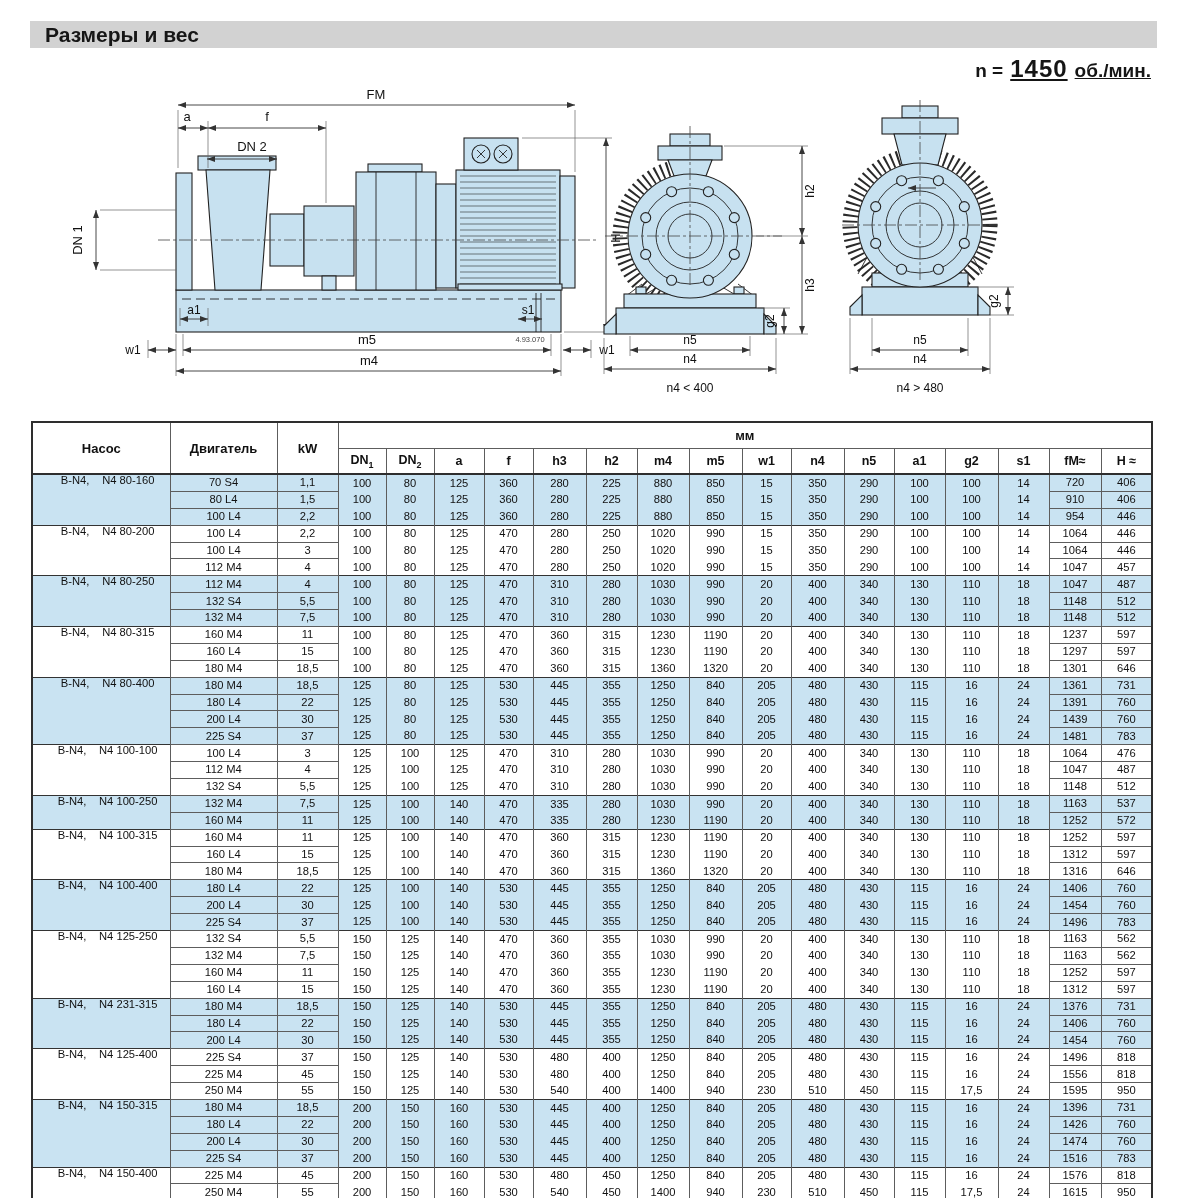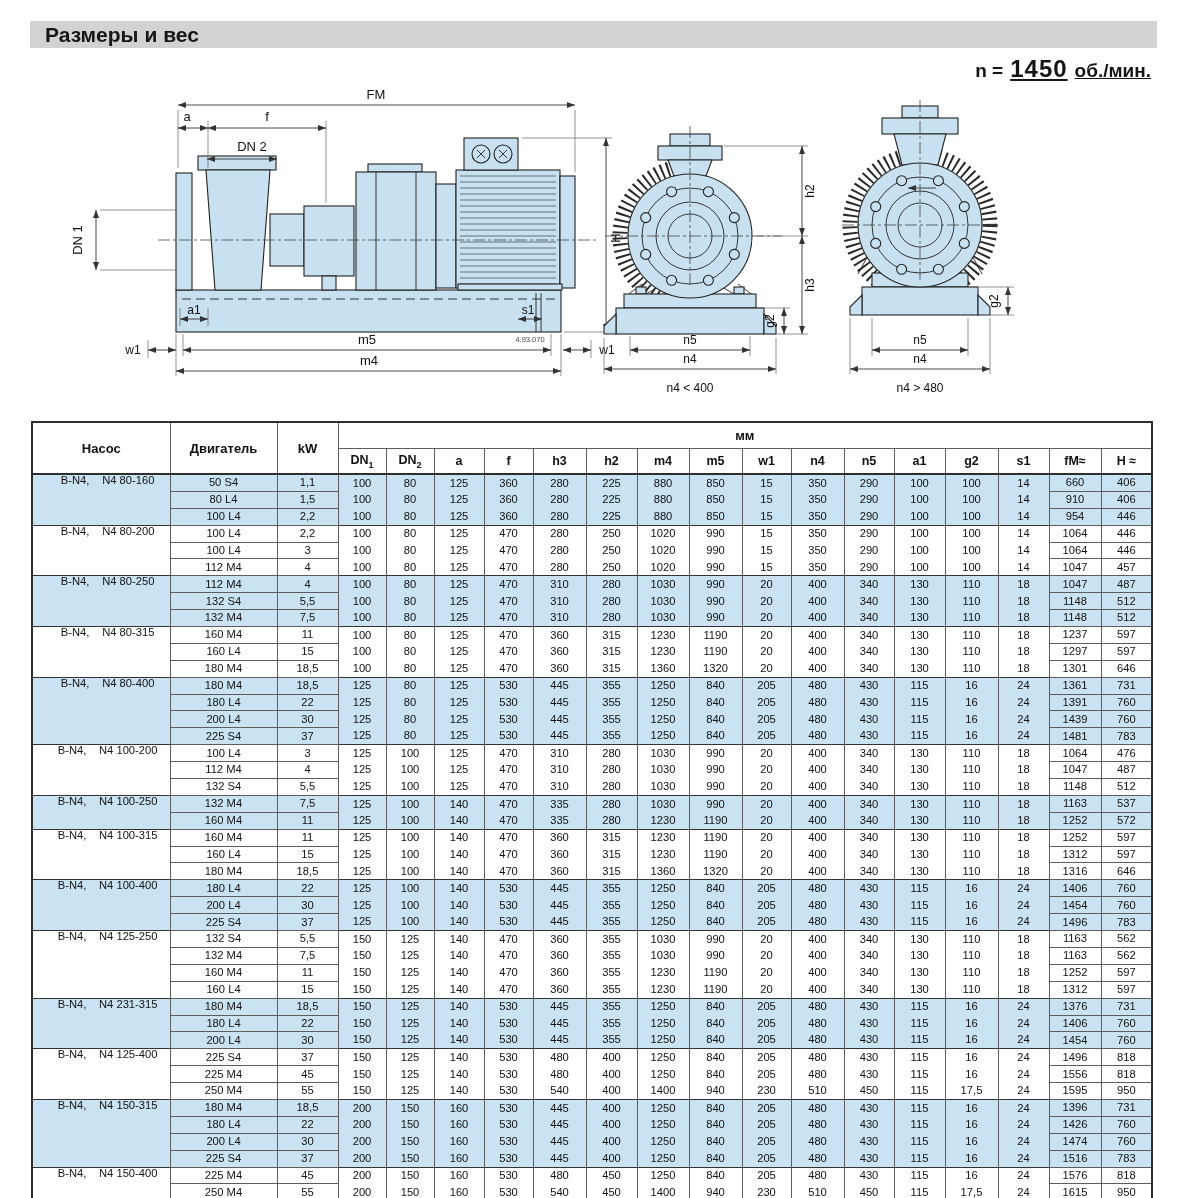--- a/index.html
+++ b/index.html
@@ -293,37 +293,37 @@
         <th>a1</th>
         <th>g2</th>
         <th>s1</th>
         <th>fM≈</th>
         <th>H ≈</th>
       </tr>
   </thead>
 <tbody class="hl">
       <tr>
         <td class="pump" rowspan="3"><span class="pfx">B-N4,</span><span>N4 80-160</span></td>
-        <td class="motor">50 S4</td>
+        <td class="motor">70 S4</td>
         <td class="kw">1,1</td>
         <td class="dim">100</td>
         <td class="dim">80</td>
         <td class="dim">125</td>
         <td class="dim">360</td>
         <td class="dim">280</td>
         <td class="dim">225</td>
         <td class="dim">880</td>
         <td class="dim">850</td>
         <td class="dim">15</td>
         <td class="dim">350</td>
         <td class="dim">290</td>
         <td class="dim">100</td>
         <td class="dim">100</td>
         <td class="dim">14</td>
-        <td class="fm">660</td>
+        <td class="fm">720</td>
         <td class="hh">406</td>
       </tr>
       <tr>
         <td class="motor">80 L4</td>
         <td class="kw">1,5</td>
         <td class="dim">100</td>
         <td class="dim">80</td>
         <td class="dim">125</td>
         <td class="dim">360</td>
         <td class="dim">280</td>
@@ -627,21 +627,21 @@
         <td class="dim">430</td>
         <td class="dim">115</td>
         <td class="dim">16</td>
         <td class="dim">24</td>
         <td class="fm">1481</td>
         <td class="hh">783</td>
       </tr>
     </tbody>
     <tbody>
       <tr>
-        <td class="pump" rowspan="3"><span class="pfx">B-N4,</span><span>N4 100-200</span></td>
+        <td class="pump" rowspan="3"><span class="pfx">B-N4,</span><span>N4 100-100</span></td>
         <td class="motor">100 L4</td>
         <td class="kw">3</td>
         <td class="dim">125</td>
         <td class="dim">100</td>
         <td class="dim">125</td>
         <td class="dim">470</td>
         <td class="dim">310</td>
         <td class="dim">280</td>
         <td class="dim">1030</td>
         <td class="dim">990</td>

